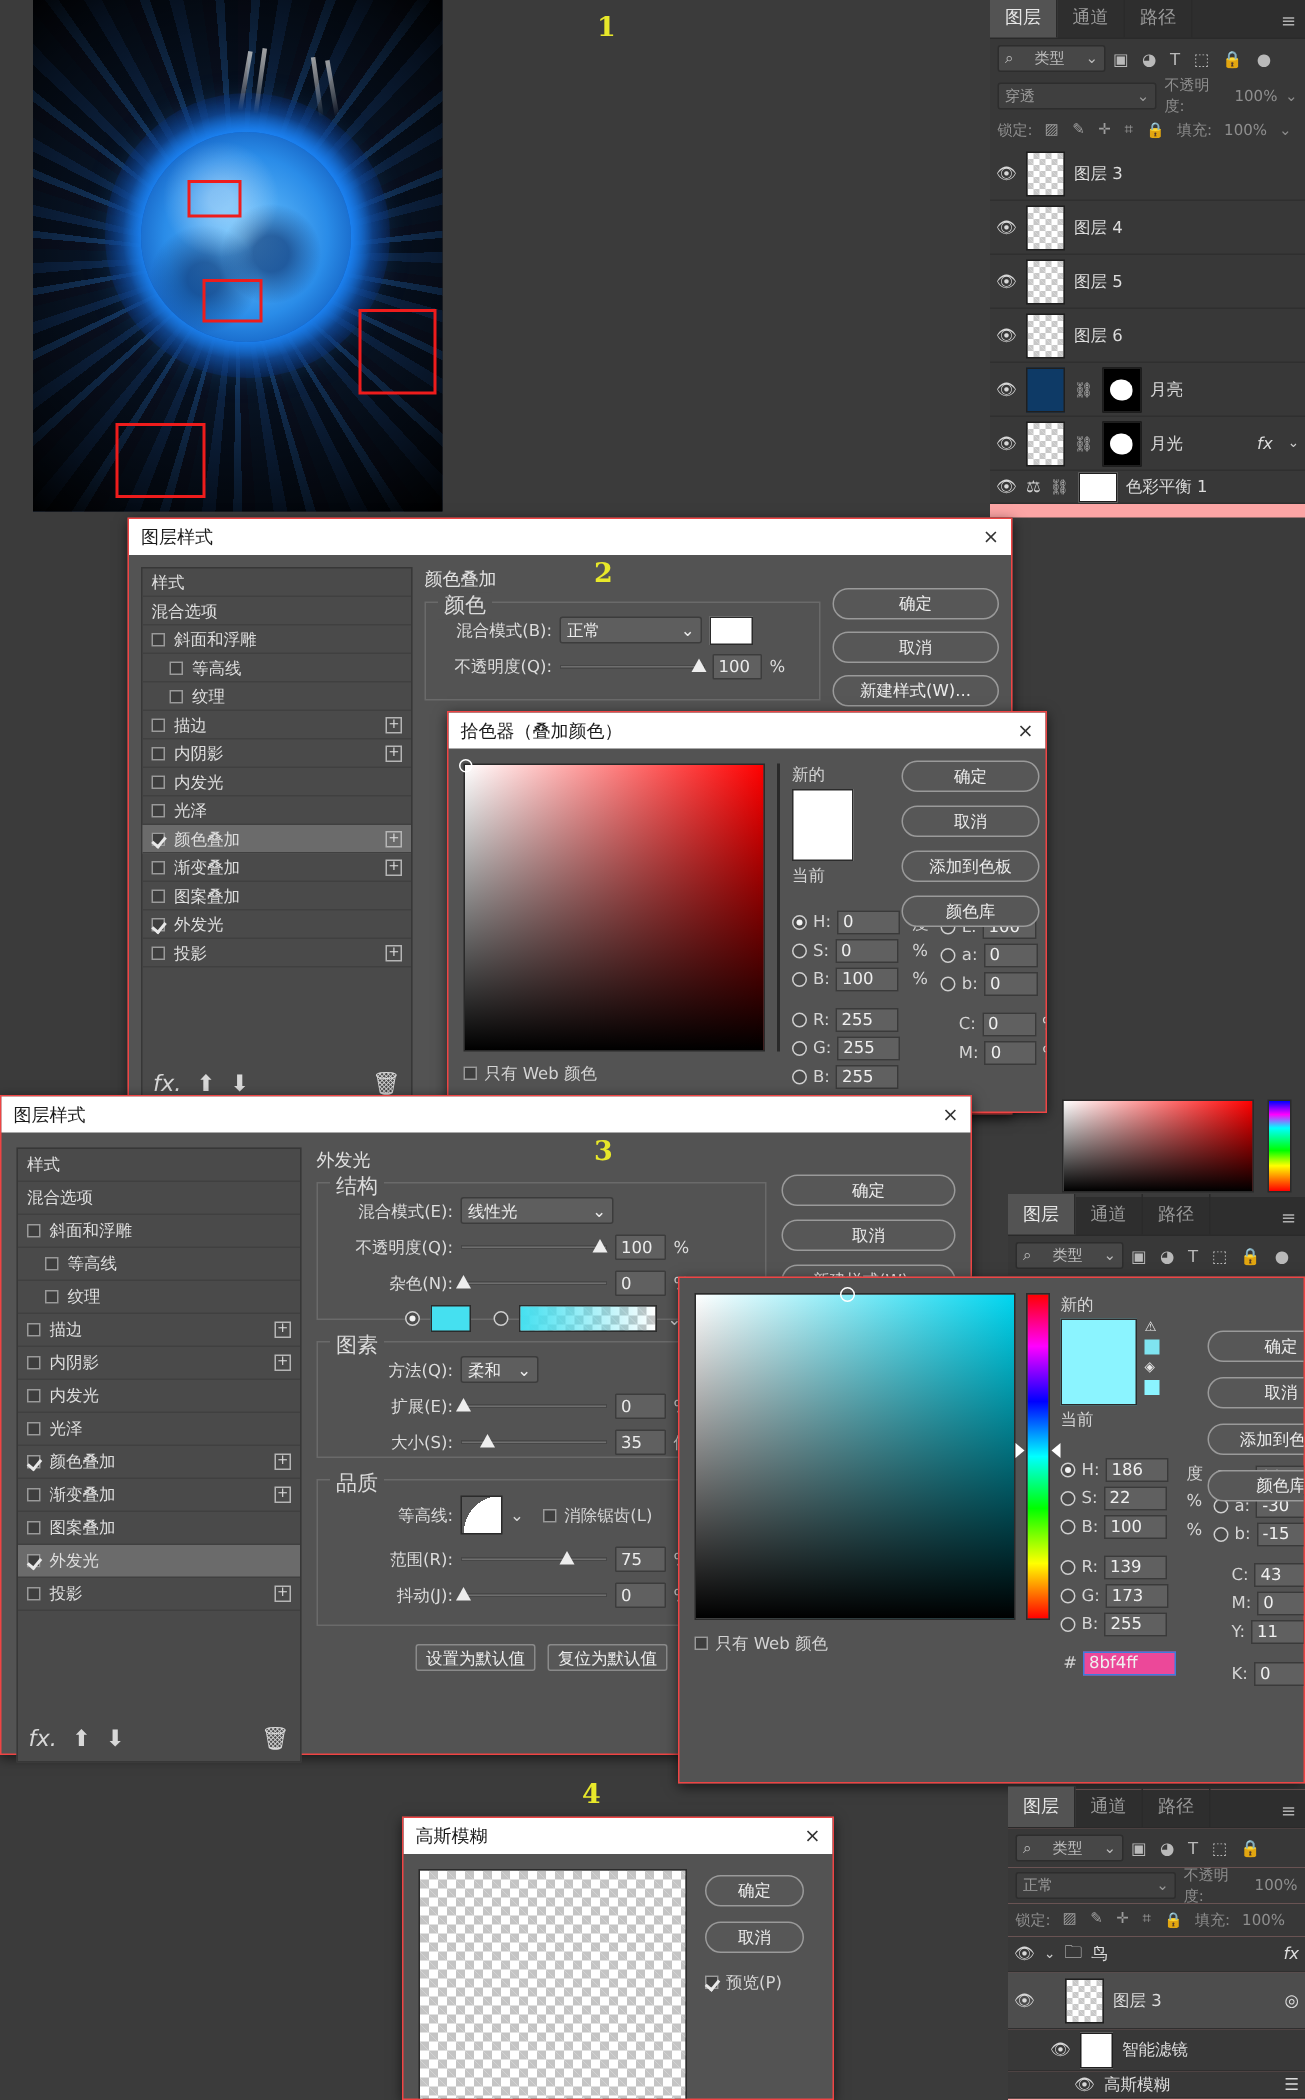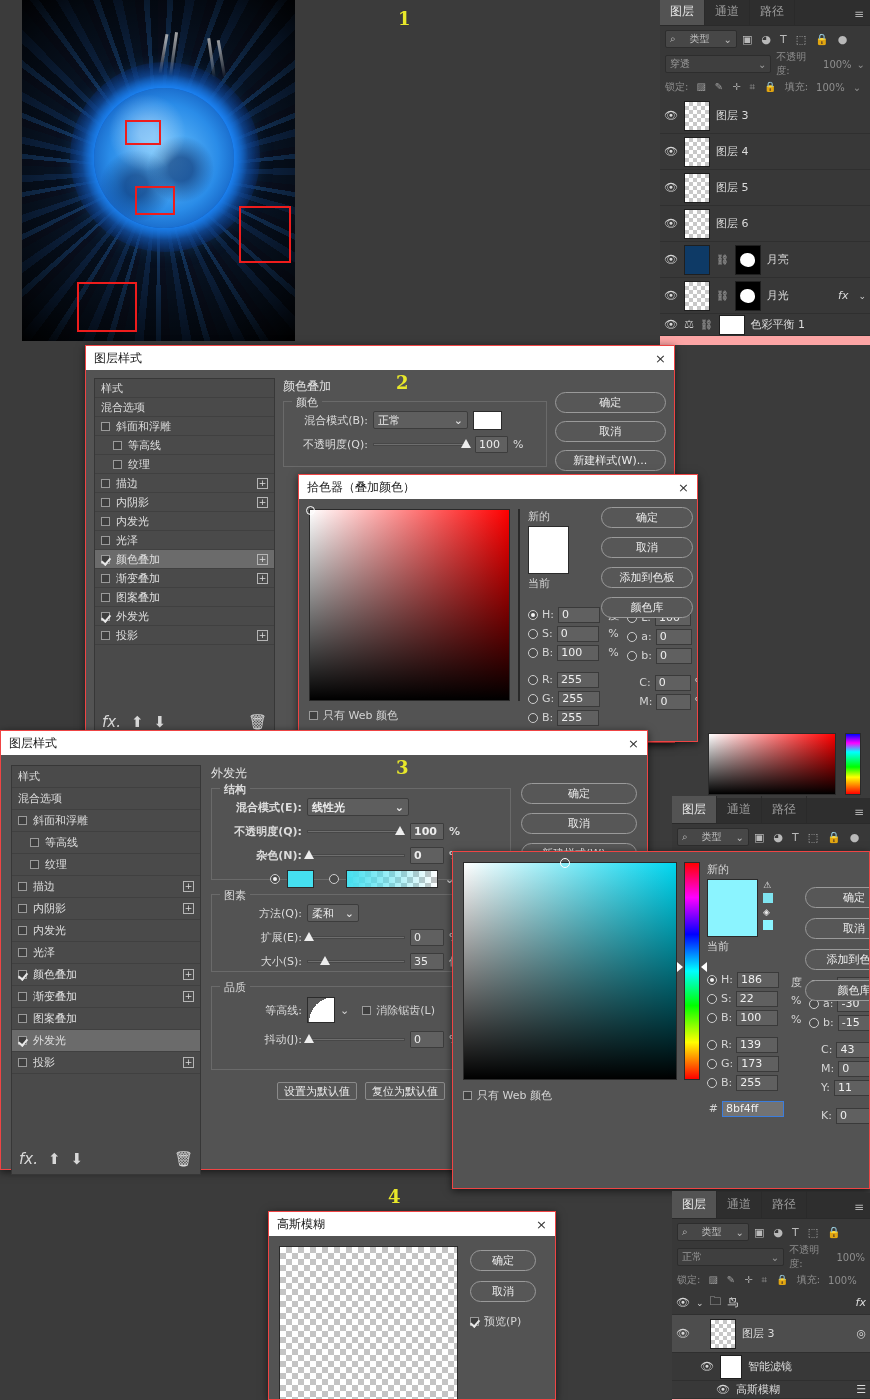--- a/index.html
+++ b/index.html
@@ -109,21 +109,21 @@
   }
   .ls-foot {
     height:24px; display:flex; align-items:flex-start; gap:10px; padding:0 7px;
     color:#d8d8d8; font-size:15px;
   }
   .ls-foot .trash { margin-left:auto; }
 
   .grp { border:1px solid #6a6a6a; padding:8px 8px 8px 8px; position:relative; }
   .grp-title {
     position:absolute; top:-7px; left:8px; background:#535353;
-    padding:0 4px; font-size:11px; color:#dcdcdc;
+    padding:0 4px; font-size:14px; color:#dcdcdc;
   }
   .sec-title { font-size:12px; color:#e2e2e2; margin-bottom:6px; }
 
   .frow { display:flex; align-items:center; gap:5px; height:20px; margin-bottom:4px; }
   .flabel { color:#dcdcdc; font-size:11px; text-align:right; }
   .fselect {
     display:flex; align-items:center; justify-content:space-between;
     height:18px; background:#5e5e5e; border:1px solid #3c3c3c; border-radius:2px;
     padding:0 4px; color:#ececec; font-size:11px;
   }
@@ -619,21 +619,21 @@
       <div class="ls-foot">
         <span style="font-style:italic;">fx.</span>
         <span>⬆</span>
         <span>⬇</span>
         <span class="trash">🗑</span>
       </div>
     </div>
 
     <div style="width:300px;">
       <div class="sec-title">外发光</div>
-      <div class="grp" style="height:92px;font-weight:bold;">
+      <div class="grp" style="height:92px;">
         <div class="grp-title">结构</div>
         <div class="frow">
           <span class="flabel" style="width:82px;">混合模式(E):</span>
           <div class="fselect" style="width:102px;">
             <span>线性光</span>
             <span>⌄</span>
           </div>
         </div>
         <div class="frow">
           <span class="flabel" style="width:82px;">不透明度(Q):</span>
@@ -686,29 +686,38 @@
           <span class="flabel" style="width:82px;">大小(S):</span>
           <div class="slider" style="width:98px;">
             <div class="track"></div>
               <div class="knob" style="left:13px;"></div>
           </div>
           <div class="finput" style="width:34px;">35</div>
           <span class="unit">像素</span>
         </div>
       </div>
 
-      <div class="grp" style="height:84px;margin-top:14px;">
+      <div class="grp" style="height:98px;margin-top:14px;">
         <div class="grp-title">品质</div>
         <div class="frow" style="height:30px;">
           <span class="flabel" style="width:82px;">等高线:</span>
           <div style="width:28px;height:26px;border:1px solid #2b2b2b;background:
                radial-gradient(circle at 100% 100%, #ffffff 0 70%, #5a5a5a 70%);"></div>
           <span>⌄</span>
           <span class="cbox" style="margin-left:8px;"></span>
           <span>消除锯齿(L)</span>
+        </div>
+        <div class="frow">
+          <span class="flabel" style="width:82px;">范围(R):</span>
+          <div class="slider" style="width:98px;">
+            <div class="track"></div>
+              <div class="knob" style="left:66px;"></div>
+          </div>
+          <div class="finput" style="width:34px;">75</div>
+          <span class="unit">%</span>
         </div>
         <div class="frow">
           <span class="flabel" style="width:82px;">抖动(J):</span>
           <div class="slider" style="width:98px;">
             <div class="track"></div>
               <div class="knob" style="left:-3px;"></div>
           </div>
           <div class="finput" style="width:34px;">0</div>
           <span class="unit">%</span>
         </div>
@@ -784,21 +793,21 @@
           <span>G:</span>
           <span class="cpin">173</span>
         </div>
         <div class="cprow">
           <span class="radio"></span>
           <span>B:</span>
           <span class="cpin">255</span>
         </div>
         <div class="cprow" style="margin-top:7px;">
           <span style="width:11px;text-align:right;">#</span>
-          <span class="cpin" style="width:62px;border:1.5px solid #3b7ddd;background:#737373;">8bf4ff</span>
+          <span class="cpin" style="width:62px;border:1.5px solid #3b7ddd;background:#ec4899;">8bf4ff</span>
         </div>
       </div>
     </div>
     <div style="width:14px;padding-top:113px;">
       <div style="height:19px;">度</div>
       <div style="height:19px;">%</div>
       <div style="height:19px;">%</div>
     </div>
     <div style="width:78px;padding-top:113px;">
       <div class="cprow">

